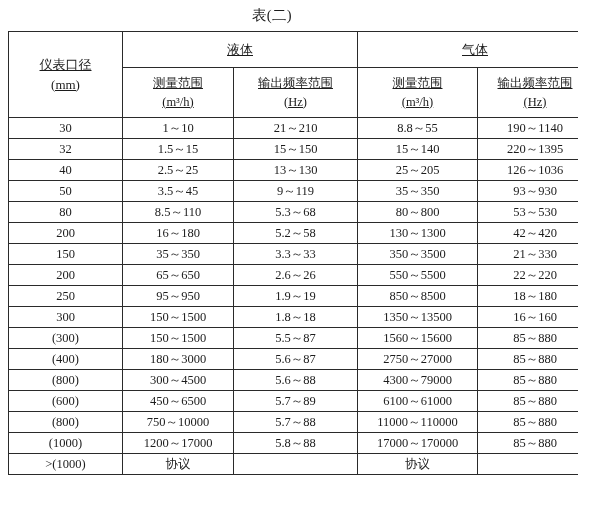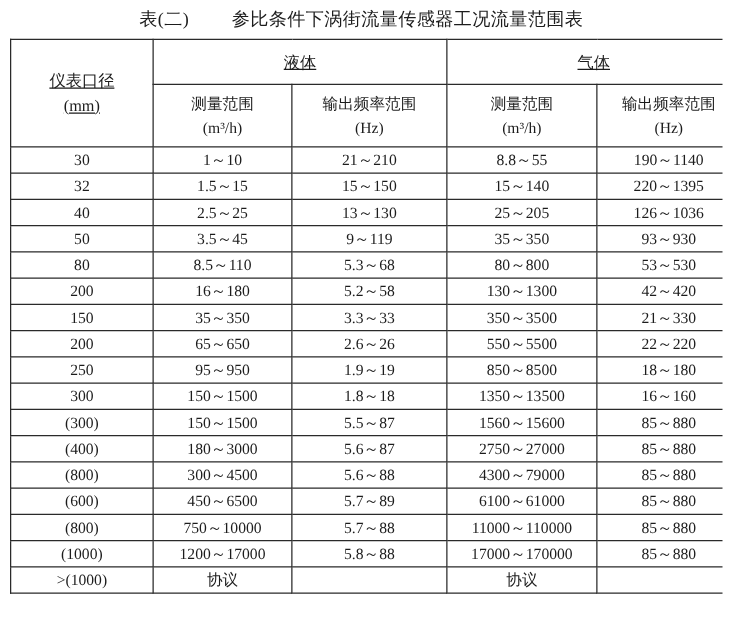--- a/index.html
+++ b/index.html
@@ -36,38 +36,37 @@
     border: 1px solid #2a2a2a;
     text-align: center;
     vertical-align: middle;
     font-weight: normal;
     font-size: 12.5px;
     padding: 0;
     overflow: hidden;
     white-space: nowrap;
   }
   thead tr.group-row th { height: 36px; font-size: 13px; text-decoration: underline; }
-  thead tr.sub-row th { height: 50px; line-height: 1.55; }
+  thead tr.sub-row th { height: 50px; line-height: 1.55; text-decoration: underline; }
   thead .two-line div { line-height: 1.5; }
   tbody td { height: 21px; }
   .note {
     margin: 7px 0 0 10px;
     font-size: 12.5px;
     letter-spacing: 0.2px;
   }
 </style>
 </head>
 <body>
 
 <div class="page">
 
   <div class="doc-title">
     <span>表(二)</span>
     <span class="title-gap"></span>
-    <span>参比条件下涡街流量传感器工况流量范围表</span>
   </div>
 
   <table class="spec">
     <colgroup>
       <col style="width:114px">
       <col style="width:111px">
       <col style="width:124px">
       <col style="width:120px">
       <col style="width:115px">
     </colgroup>

